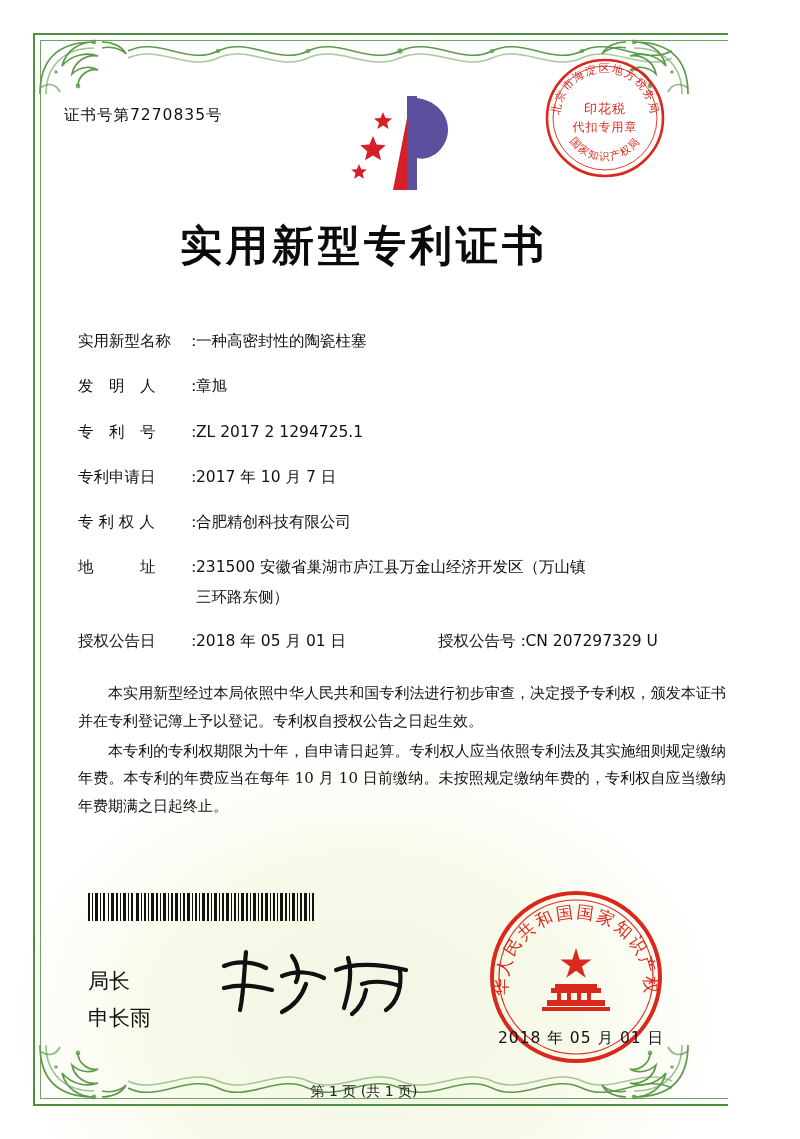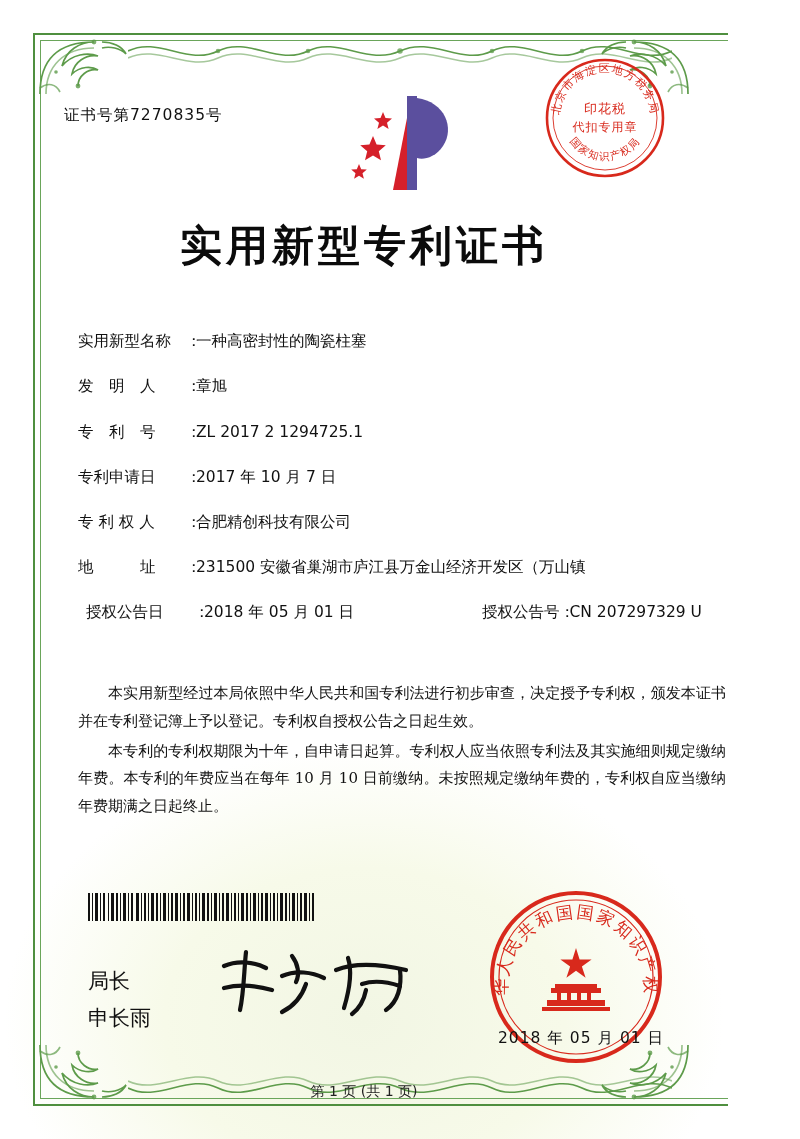--- a/index.html
+++ b/index.html
@@ -108,22 +108,22 @@
   }
   .field-sep { width: 10px; flex: 0 0 10px; text-align: left; }
   .field-value { flex: 1; }
   .field-value .l2 { display: block; margin-top: 6px; }
 
   .row-dual {
     display: flex;
     align-items: baseline;
     margin-bottom: 4px;
   }
-  .dual-left { width: 360px; flex: 0 0 360px; display: flex; align-items: flex-start; margin-left: 8px; }
-  .dual-right { display: flex; align-items: baseline; margin-left: 36px; }
+  .dual-left { width: 360px; flex: 0 0 360px; display: flex; align-items: flex-start; }
+  .dual-right { display: flex; align-items: baseline; }
   .dual-right .field-label { width: auto; flex: 0 0 auto; }
 
   
   .paras {
     position: absolute;
     left: 78px; top: 680px;
     width: 648px;
     font-family: "DejaVu Serif", "Liberation Serif", serif;
     font-size: 15px;
     line-height: 1.85;
@@ -329,20 +329,21 @@
       <div class="field-label">专 利 权 人</div>
       <div class="field-sep">：</div>
       <div class="field-value">合肥精创科技有限公司</div>
     </div>
 
     <div class="field-row">
       <div class="field-label">地　　　址</div>
       <div class="field-sep">：</div>
       <div class="field-value">
         <span>231500 安徽省巢湖市庐江县万金山经济开发区（万山镇</span>
+        <span class="l2">三环路东侧）</span>
       </div>
     </div>
 
     <div class="row-dual">
       <div class="dual-left">
         <div class="field-label">授权公告日</div>
         <div class="field-sep">：</div>
         <div class="field-value">2018 年 05 月 01 日</div>
       </div>
       <div class="dual-right">

